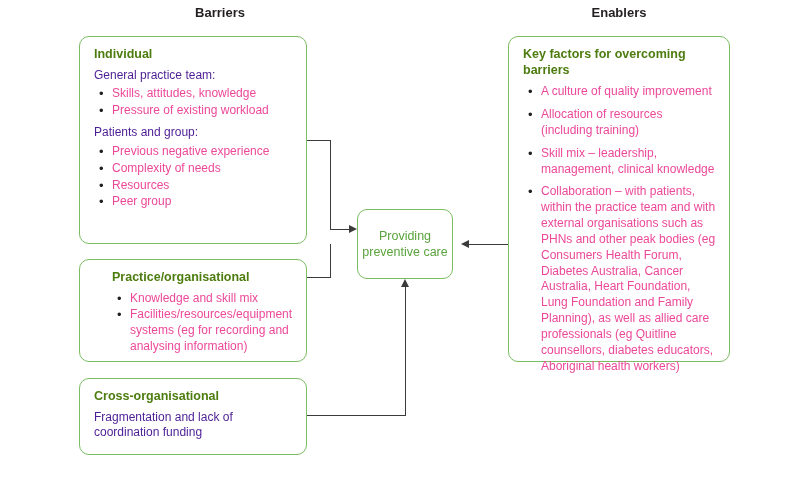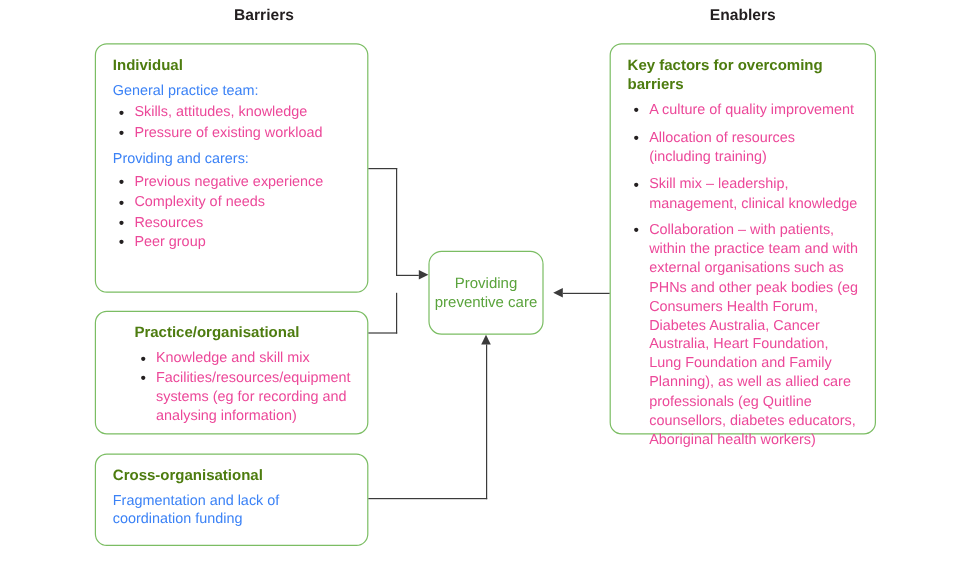--- a/index.html
+++ b/index.html
@@ -49,21 +49,21 @@
     color: #4d7c0f;
     font-size: 12.5px;
     font-weight: bold;
     margin: 0 0 5px 0;
     line-height: 1.25;
   }
   .box p {
     margin: 0 0 3px 0;
     font-size: 12px;
     line-height: 1.32;
-    color: #3b82f6;
+    color: #4c1d95;
   }
   .box ul {
     margin: 2px 0 6px 0;
     padding-left: 18px;
     list-style: none;
   }
   .box ul li {
     font-size: 12px;
     line-height: 1.32;
     color: #ec4899;
@@ -107,21 +107,20 @@
   #box-central {
     left: 357px;
     top: 209px;
     width: 96px;
     height: 70px;
     display: flex;
     align-items: center;
     justify-content: center;
     text-align: center;
     padding: 2px;
-    border-radius: 11px;
   }
   #box-central .central-text {
     color: #5aa33c;
     font-size: 12.5px;
     line-height: 1.32;
   }
   
   #box-enablers {
     left: 508px;
     top: 36px;
@@ -172,21 +171,21 @@
   <div class="col-header" id="header-barriers">Barriers</div>
   <div class="col-header" id="header-enablers">Enablers</div>
 
   <div class="box" id="box-individual">
     <div class="box-title">Individual</div>
     <p>General practice team:</p>
     <ul>
       <li>Skills, attitudes, knowledge</li>
       <li>Pressure of existing workload</li>
     </ul>
-    <p>Providing and carers:</p>
+    <p>Patients and group:</p>
     <ul>
       <li>Previous negative experience</li>
       <li>Complexity of needs</li>
       <li>Resources</li>
       <li>Peer group</li>
     </ul>
   </div>
 
   <div class="box" id="box-practice">
     <div class="box-title">Practice/organisational</div>

